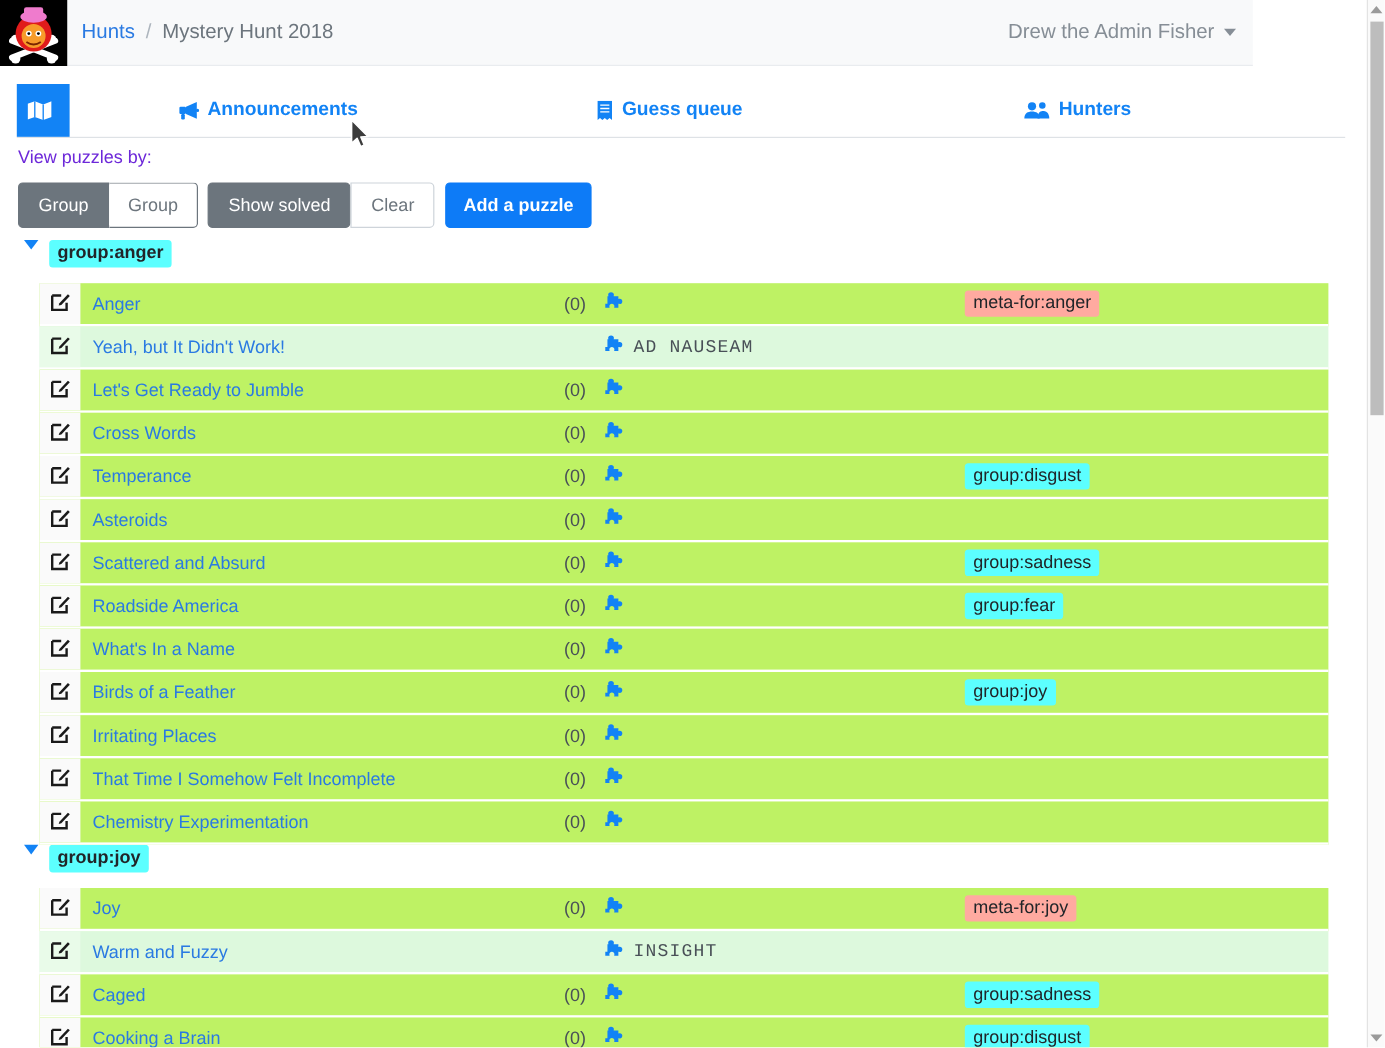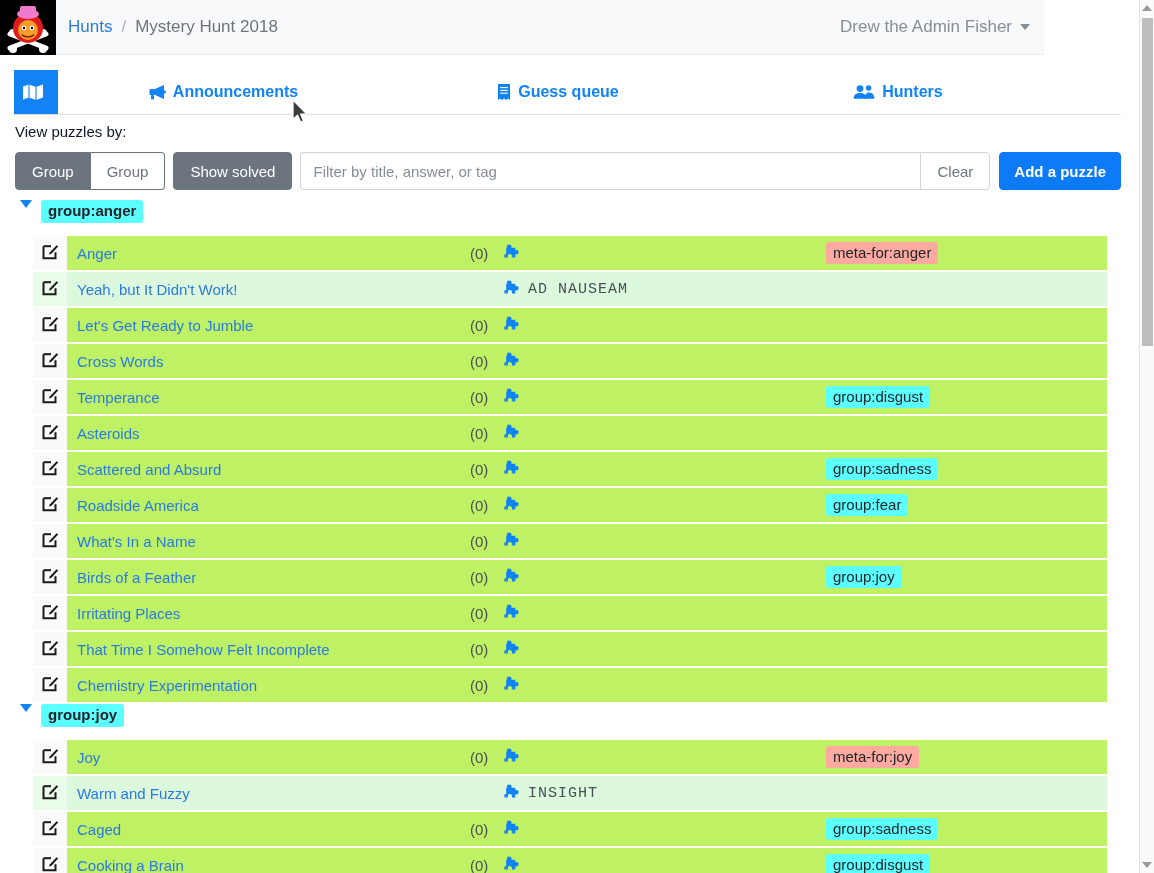--- a/index.html
+++ b/index.html
@@ -69,21 +69,21 @@
     margin-right: 0;
   }
   .tab.t-ann  { width: 330px; }
   .tab.t-gq   { width: 340px; }
   .tab.t-hunt { width: 340px; }
   .tab .ticon { display: inline-flex; align-items: center; }
 
   
   .viewlabel {
     position: absolute; left: 15px; top: 123px;
-    font-size: 15px; color: #0f172a;
+    font-size: 15px; color: #6d28d9;
   }
   .toolbar {
     position: absolute; left: 15px; top: 152px;
     width: 1106px; height: 38px;
     display: flex; align-items: stretch;
   }
   .btn {
     font-family: "Liberation Sans", sans-serif;
     font-size: 15px;
     border: 1px solid transparent;
@@ -206,21 +206,21 @@
     display: flex; align-items: center;
   }
   .col-answer {
     position: absolute; left: 495px;
     font-family: "Liberation Mono", monospace;
     font-size: 15px;
     color: #495057;
     letter-spacing: 1px;
   }
   .col-tag {
-    position: absolute; left: 793px;
+    position: absolute; left: 771px;
     display: flex; align-items: flex-end;
   }
 
   
   .scrollbar {
     position: absolute; right: 0; top: 0;
     width: 15px; height: 873px;
     background: #fafafa;
     border-left: 1px solid #e3e3e3;
   }
@@ -337,21 +337,20 @@
       </span>
       <span>Hunters</span>
     </a>
   </div>
 
   <div class="viewlabel">View puzzles by:</div>
   <div class="toolbar">
     <button class="btn btn-group-left">Group</button>
     <button class="btn btn-group-right">Group</button>
     <button class="btn btn-showsolved">Show solved</button>
-    <input class="filter-input" type="text" placeholder="Filter by title, answer, or tag" style="">
     <button class="btn btn-clear">Clear</button>
     <button class="btn btn-addpuzzle">Add a puzzle</button>
   </div>
 
   <div class="list" id="puzzle-list">
       <div class="group-header">
         <div class="tri-down"></div>
         <span class="tag tag-grouphdr">group:anger</span>
       </div>
       <div class="row">

